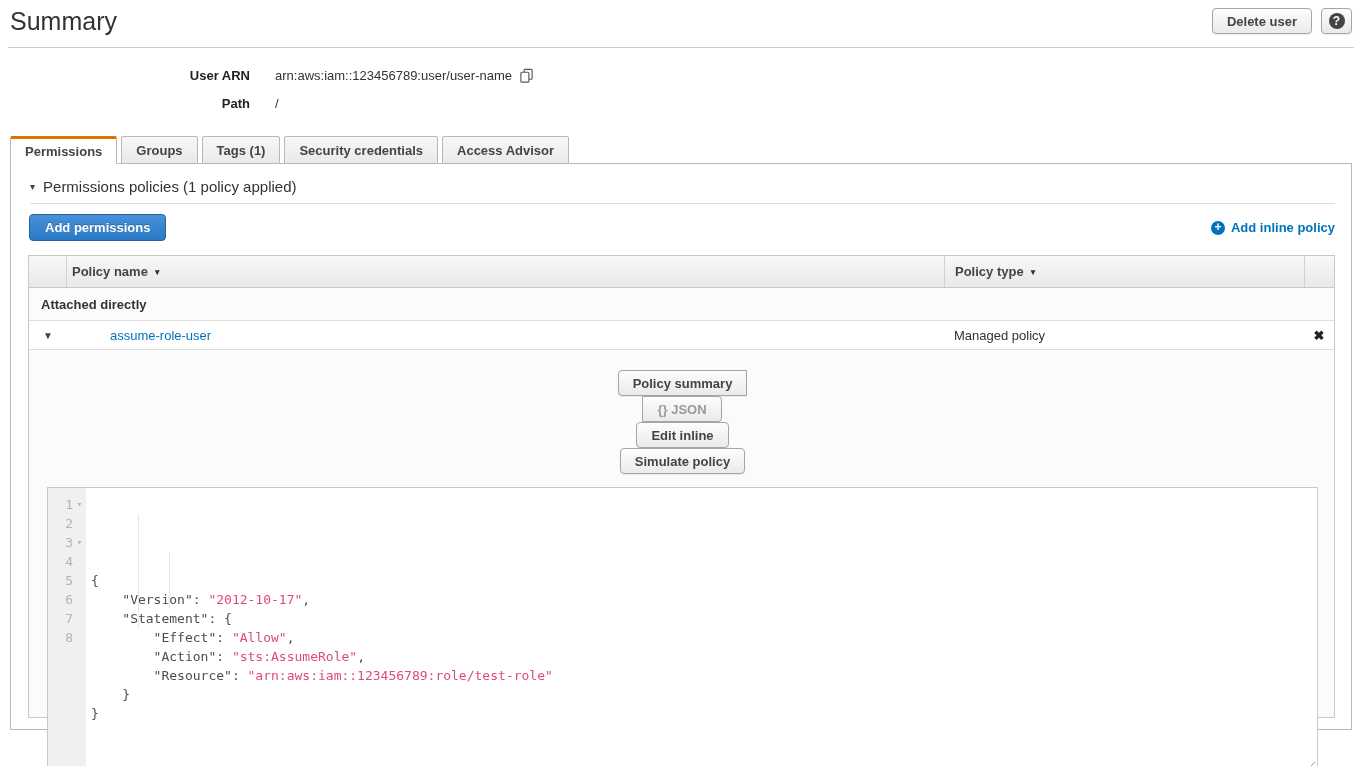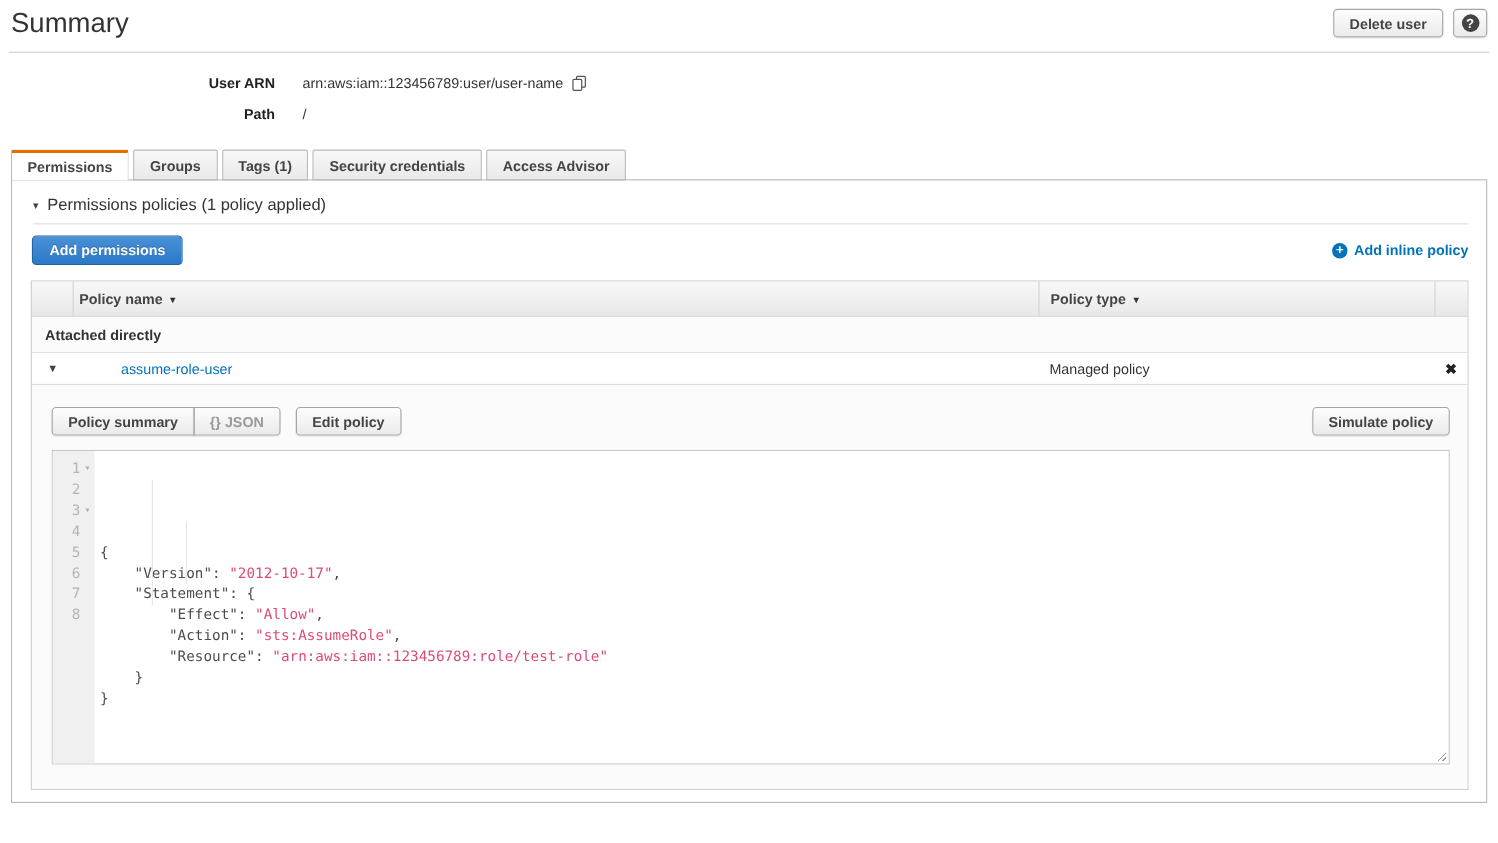--- a/index.html
+++ b/index.html
@@ -72,21 +72,21 @@
   .group-row { height:33px; display:flex; align-items:center; padding-left:12px;
     font-size:13px; font-weight:bold; color:#333; background:#fbfbfb; border-bottom:1px solid #e0e0e0; }
   .policy-row { height:29px; display:flex; align-items:center; background:#fff; border-bottom:1px solid #dcdcdc; font-size:13px; }
   .row-caret { width:38px; text-align:center; font-size:10px; color:#444; cursor:pointer; }
   .row-name { flex:1; padding-left:43px; }
   .row-name a { color:#0073bb; text-decoration:none; cursor:pointer;margin-top:21px; }
   .row-type { width:360px; padding-left:10px; color:#333; }
   .row-x { width:30px; text-align:center; font-size:13px; font-weight:bold; color:#222; cursor:pointer; }
   
   .detail { background:#fbfbfb; padding:20px 16px 0 18px; height:367px; }
-  .detail-btns { display:flex; align-items:center; }
+  .detail-btns { display:flex; align-items:center;flex-direction:column; }
   .seg-left { border-radius:4px 0 0 4px; }
   .seg-right { border-radius:0 4px 4px 0; margin-left:-1px; color:#999; }
   .gap14 { width:14px; }
   .spacer { flex:1; }
   
   .editor { margin-top:13px; height:286px; border:1px solid #c9c9c9; background:#fff;
     display:flex; position:relative; font-family:"DejaVu Sans Mono", monospace; font-size:13px; line-height:19px; }
   .gutter { width:38px; background:#f0f0f0; padding-top:7px; color:#b4b4b4; flex-shrink:0; }
   .gl { display:flex; height:19px; }
   .gl .num { flex:1; text-align:right; }
@@ -181,21 +181,21 @@
       </div>
       <div class="row-type">Managed policy</div>
       <div class="row-x">✖</div>
     </div>
 
     <div class="detail">
       <div class="detail-btns">
         <button class="btn seg-left">Policy summary</button>
         <button class="btn seg-right">{} JSON</button>
         <div class="gap14"></div>
-        <button class="btn">Edit policy</button>
+        <button class="btn">Edit inline</button>
         <div class="spacer"></div>
         <button class="btn">Simulate policy</button>
       </div>
 
       <div class="editor">
         <div class="gutter">
             <div class="gl">
               <span class="num">1</span>
               <span class="fold">▾</span>
             </div>

